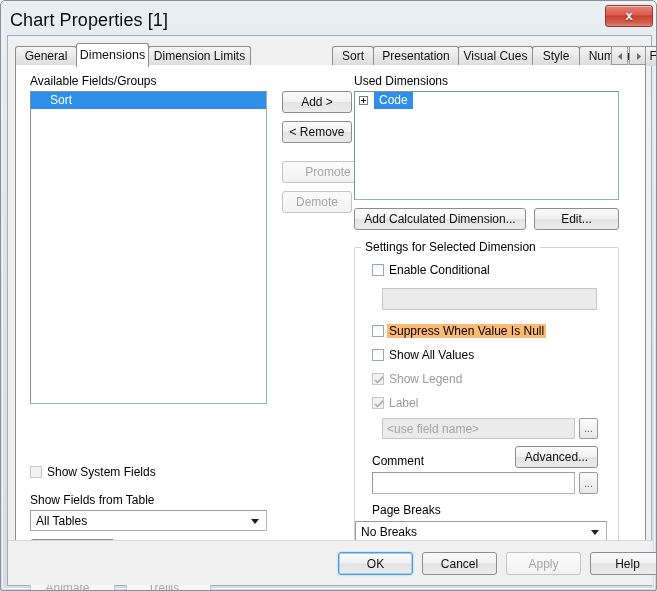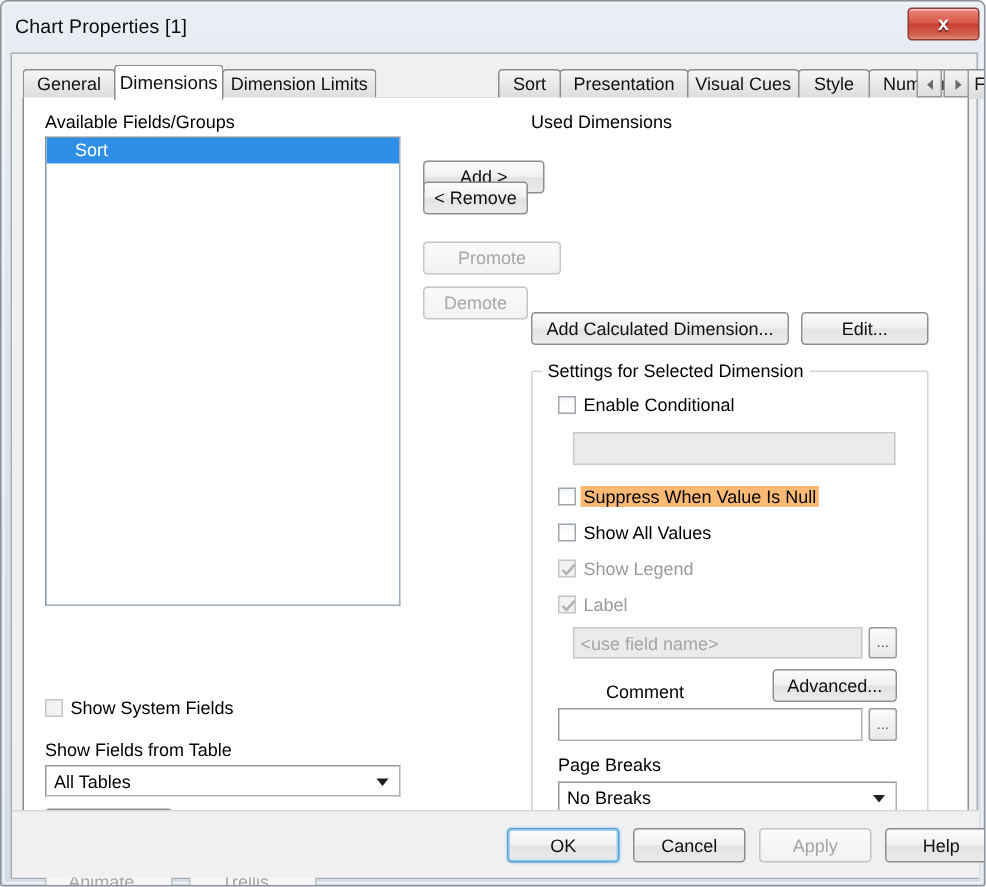--- a/index.html
+++ b/index.html
@@ -40,21 +40,21 @@
   
   #titlebar {
     position: absolute;
     left: 0; top: 0;
     width: 657px; height: 34px;
     box-sizing: border-box;
   }
   #title-text {
     position: absolute;
     left: 9px; top: 9px;
-    font-size: 13px;
+    font-size: 18px;
     color: #0b0b0c;
     letter-spacing: .1px;
     white-space: nowrap;
   }
   #close-button {
     position: absolute;
     right: 5px; top: 4px;
     width: 48px; height: 22px;
     box-sizing: border-box;
     border: 1px solid #8d3b34;
@@ -410,28 +410,34 @@
         <span class="arrow"></span>
       </div>
 
       <button class="btn" style="left:14px; top:474px; width:85px; height:22px;">Edit Groups...</button>
 
       <button class="btn disabled" disabled="" style="left:14px; top:512px; width:85px; height:22px;">Animate...</button>
 
       <button class="btn disabled" disabled="" style="left:110px; top:512px; width:85px; height:22px;">Trellis...</button>
 
       <div id="transfer-buttons">
-          <button class="btn" style="left: 266px; top: 42px; width: 81px; height: 22px;">Add &gt;</button>
+          <button class="btn" style="left: 266px; top: 26px; width: 70px; height: 22px;">Add &gt;</button>
           <button class="btn" style="left: 266px; top: 56px; width: 70px; height: 22px;">&lt; Remove</button>
           <button class="btn disabled" disabled="" style="left: 266px; top: 96px; width: 92px; height: 22px;">Promote</button>
           <button class="btn disabled" disabled="" style="left: 266px; top: 126px; width: 70px; height: 22px;">Demote</button>
         </div>
 
       <div class="lbl" style="left:338px; top:9px;">Used Dimensions</div>
 
+      <div class="listbox" id="used-dimensions-list" style="left:338px; top:26px; width:265px; height:109px;">
+          <div class="list-row">
+            <span class="expander"></span>
+            <span class="row-text selected" style="left: 19px; padding: 0px 5px; background: rgb(47, 143, 232); color: rgb(255, 255, 255);">Code</span>
+          </div>
+        </div>
 
       <button class="btn" style="left:338px; top:143px; width:172px; height:22px;">Add Calculated Dimension...</button>
 
       <button class="btn" style="left:518px; top:143px; width:85px; height:22px;">Edit...</button>
 
       <div class="groupbox" style="left:338px; top:182px; width:265px; height:308px;">
         <span class="gb-title">Settings for Selected Dimension</span>
 
         <div class="cb" style="left:17px; top:15px;">
           <span class="box"></span>
@@ -466,28 +472,28 @@
             </svg>
           </span>
           <span class="txt dim">Label</span>
         </div>
 
         <input class="textbox disabled" type="text" disabled="" style="left: 27px; top: 170px; width: 193px; height: 21px;" placeholder="&lt;use field name&gt;">
         <button class="btn-small" disabled="" style="left:224px; top:170px; width:19px; height:21px;">...</button>
 
         <button class="btn" style="left:160px; top:198px; width:83px; height:22px;">Advanced...</button>
 
-        <div class="lbl" style="left:17px; top:206px;margin-left:32px;">Comment</div>
+        <div class="lbl" style="left:17px; top:206px;">Comment</div>
 
         <input class="textbox" type="text" style="left: 17px; top: 224px; width: 203px; height: 22px;" value="">
         <button class="btn-small" style="left:224px; top:224px; width:19px; height:22px;">...</button>
 
         <div class="lbl" style="left:17px; top:255px;">Page Breaks</div>
 
-        <div class="combo" style="left:17px; top:273px; width:226px; height:22px; line-height:21px;">
+        <div class="combo" style="left:0; top:273px; width:252px; height:22px; line-height:21px;">
           <span class="combo-text">No Breaks</span>
           <span class="arrow"></span>
         </div>
       </div>
     </div>
 
     <div id="footer">
       <button class="btn default" style="left:330px; top:11px; width:75px; height:23px;">OK</button>
       <button class="btn" style="left:414px; top:11px; width:75px; height:23px;">Cancel</button>
       <button class="btn disabled" disabled="" style="left:498px; top:11px; width:75px; height:23px;">Apply</button>

